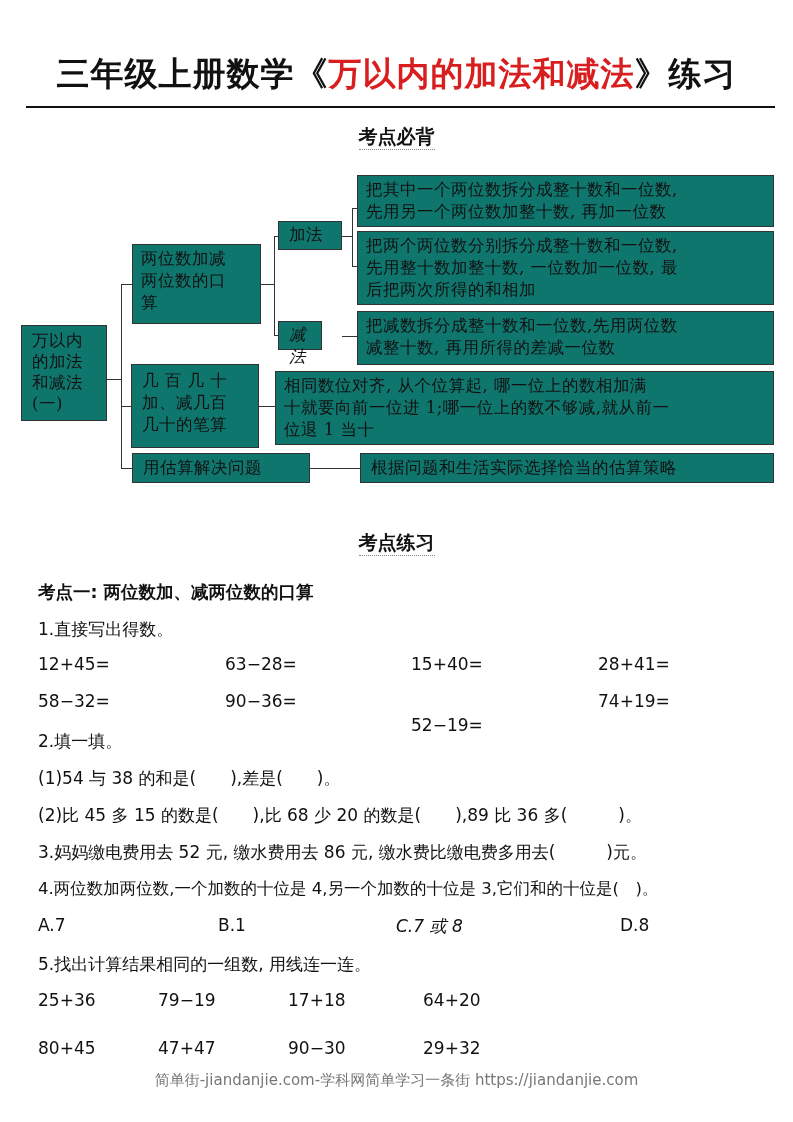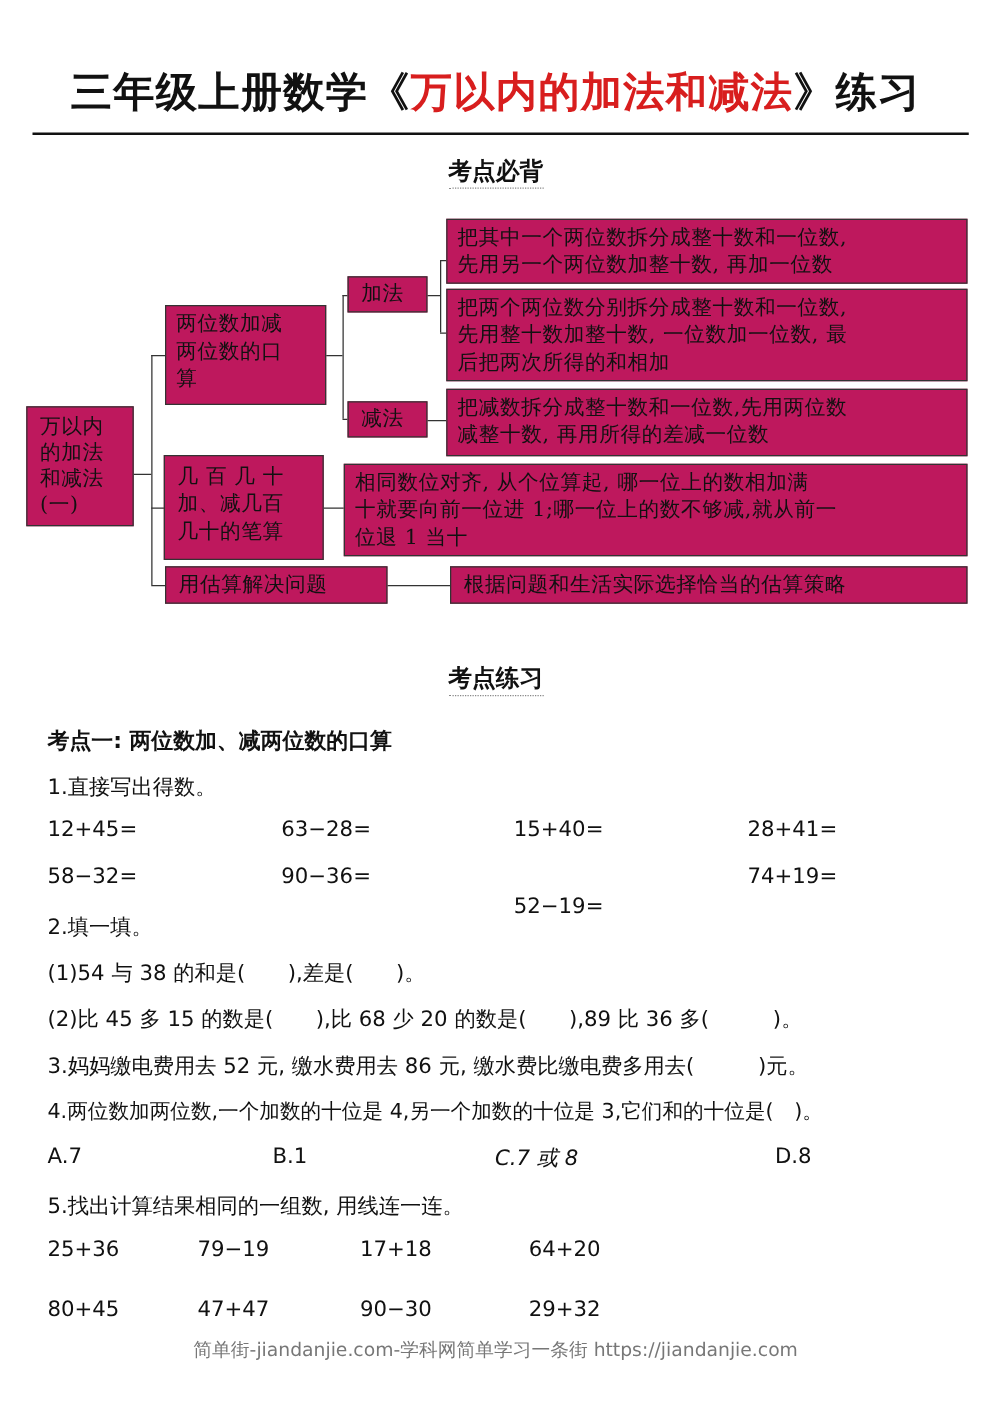--- a/index.html
+++ b/index.html
@@ -7,21 +7,21 @@
          font-family: "DejaVu Serif", "Liberation Serif", serif; color: #111; }
   .abs { position: absolute; }
   .title { left: 0; top: 52px; width: 793px; text-align: center; font-size: 33px;
            font-weight: bold; letter-spacing: 1px; white-space: nowrap;
            font-family: "DejaVu Sans", "Liberation Sans", sans-serif; }
   .title .red { color: #d81e1e; }
   .rule { left: 26px; top: 106px; width: 749px; height: 2px; background: #111; }
   .sec-head { left: 0; width: 793px; text-align: center; font-size: 19px; font-weight: bold;
               font-family: "DejaVu Sans", "Liberation Sans", sans-serif; }
   .sec-head span { border-bottom: 1px dotted #888; padding-bottom: 2px; }
-  .box { position: absolute; border: 1px solid #333; background: #be185d; box-sizing: border-box;
+  .box { position: absolute; border: 1px solid #333; background: #0f766e; box-sizing: border-box;
          font-size: 16.5px; line-height: 22px; padding: 3px 8px; letter-spacing: 0.5px; }
   .line-h { position: absolute; height: 1px; background: #333; }
   .line-v { position: absolute; width: 1px; background: #333; }
   .body-text { position: absolute; left: 38px; font-size: 17px; white-space: nowrap;
                font-family: "DejaVu Sans", "Liberation Sans", sans-serif; }
   .bold { font-weight: bold; }
   .row4 { position: absolute; left: 38px; width: 720px; font-size: 17px;
           font-family: "DejaVu Sans", "Liberation Sans", sans-serif; }
   .row4 span { position: absolute; top: 0; white-space: nowrap; }
   .footer { left: 0; top: 1071px; width: 793px; text-align: center; font-size: 15px; color: #777;
@@ -75,21 +75,21 @@
   <div class="box" style="left:357px; top:175px; width:417px; height:52px;">
     <div>把其中一个两位数拆分成整十数和一位数,</div>
     <div>先用另一个两位数加整十数, 再加一位数</div>
   </div>
   <div class="box" style="left:357px; top:231px; width:417px; height:74px;">
     <div>把两个两位数分别拆分成整十数和一位数,</div>
     <div>先用整十数加整十数, 一位数加一位数, 最</div>
     <div>后把两次所得的和相加</div>
   </div>
 
-  <div class="box" style="left:278px; top:321px; width:64px; height:29px; padding:2px 10px;">
+  <div class="box" style="left:278px; top:321px; width:44px; height:29px; padding:2px 10px;font-style:italic;">
     <span>减法</span>
   </div>
   <div class="line-h" style="left:342px; top:336px; width:15px;"></div>
   <div class="box" style="left:357px; top:311px; width:417px; height:54px;">
     <div>把减数拆分成整十数和一位数,先用两位数</div>
     <div>减整十数, 再用所得的差减一位数</div>
   </div>
 
   <div class="box" style="left:131px; top:364px; width:128px; height:84px; padding:5px 10px;">
     <div>几 百 几 十</div>

